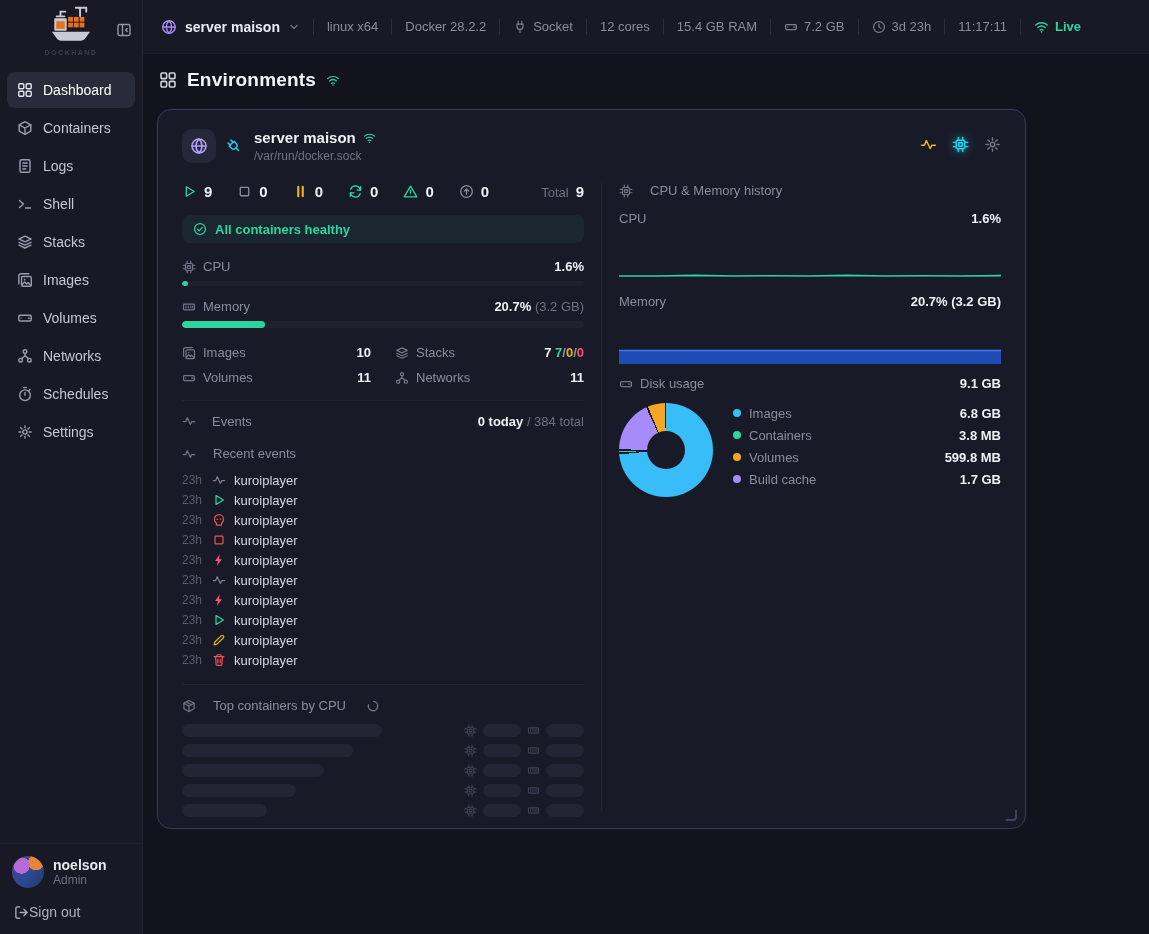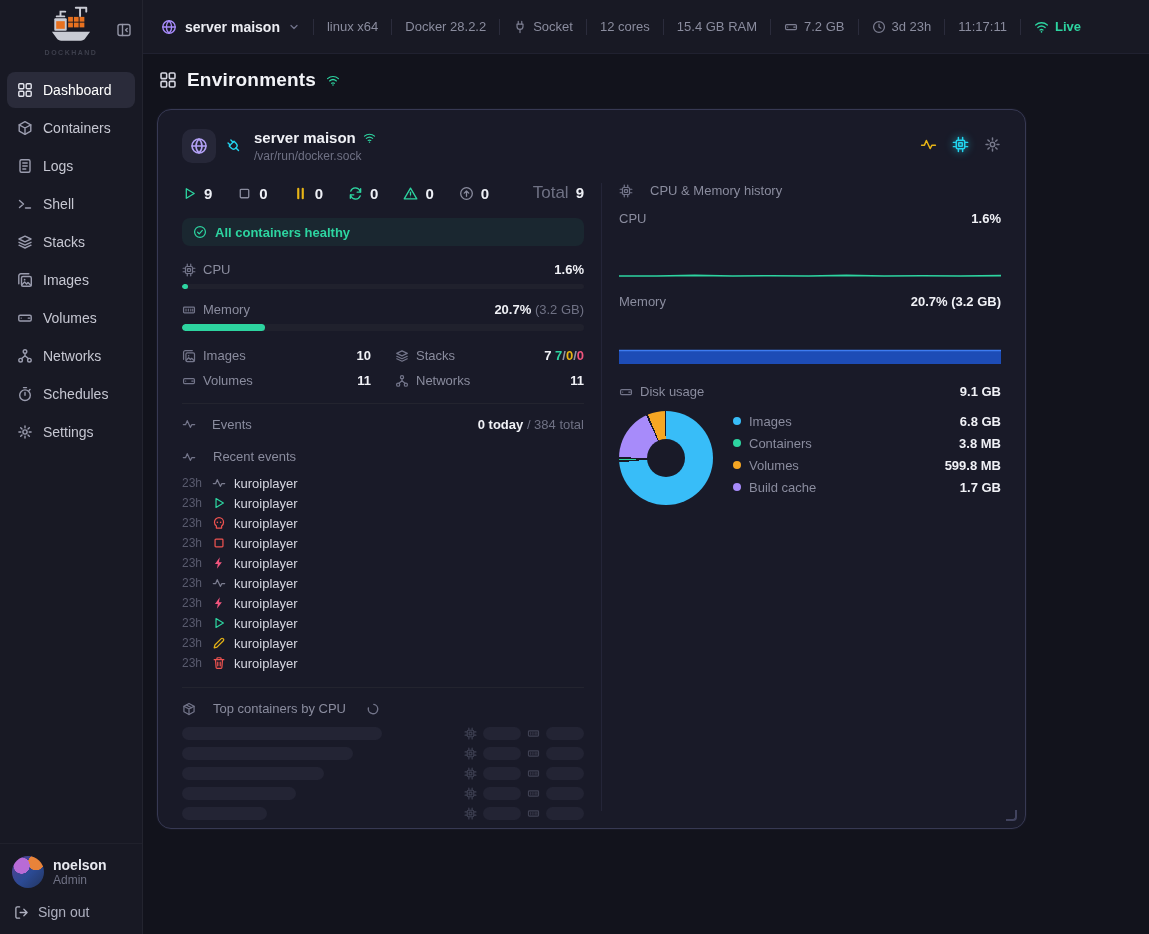--- a/index.html
+++ b/index.html
@@ -28,21 +28,21 @@
   .nav-item.active{background:#2a2b3a;color:#ffffff}
   .nav-item.active .icon{color:#e4e5ee}
   .user-area{margin-top:auto;padding:12px 12px 14px;border-top:1px solid #20212c}
   .user-row{display:flex;align-items:center;gap:9px}
   .avatar{width:32px;height:32px;border-radius:50%;flex:none;background:
     radial-gradient(circle at 30% 30%, #b86bd6 0 25%, transparent 26%),
     radial-gradient(circle at 75% 20%, #e8833a 0 22%, transparent 23%),
     linear-gradient(135deg,#5a3f8f 0%,#2b4a94 55%,#23355f 100%)}
   .user-name{font-size:14px;font-weight:700;color:#e8e9f0;line-height:1.15}
   .user-role{font-size:12px;color:var(--dim)}
-  .signout{display:flex;align-items:center;gap:9px;margin-top:16px;padding:0 2px;font-size:14px;color:#aeb0bf;cursor:pointer}
+  .signout{display:flex;align-items:center;margin-top:16px;padding:0 2px;font-size:14px;color:#aeb0bf;cursor:pointer}
   .signout .icon{width:15px;height:15px}
 
   
   .main{flex:1;display:flex;flex-direction:column;min-width:0}
   .topbar{height:54px;flex:none;background:var(--panel);border-bottom:1px solid #202130;display:flex;align-items:center;padding:0 18px;gap:13px;white-space:nowrap}
   .env-select{display:flex;align-items:center;gap:8px;cursor:pointer}
   .env-select .globe{width:16px;height:16px;color:var(--purple)}
   .env-select .name{font-size:14px;font-weight:700;color:#ecedf3}
   .env-select .chev{width:12px;height:12px;color:#70728a}
   .hdiv{width:1px;height:16px;background:#2b2c3c;flex:none}
@@ -78,21 +78,21 @@
   .col-left{width:402px;flex:none}
   .vdivider{width:1px;background:#242538;margin:0 17px;flex:none}
   .col-right{flex:1;min-width:0}
 
   
   .stats-row{display:flex;align-items:center;gap:25px}
   .stat{display:flex;align-items:center;gap:7px}
   .stat .icon{width:15px;height:15px}
   .stat-val{font-size:15px;font-weight:700;color:#eef0f6}
   .total-wrap{margin-left:auto;display:flex;align-items:baseline;gap:7px}
-  .total-label{font-size:17px;color:var(--dim)}
+  .total-label{font-size:13px;color:var(--dim)}
   .total-val{font-size:15px;font-weight:700}
   .health-banner{margin-top:15px;height:28px;border-radius:8px;background:rgba(45,212,160,.07);display:flex;align-items:center;gap:8px;padding:0 11px;color:var(--green);font-size:13px;font-weight:700}
   .health-banner .icon{width:14px;height:14px}
   .meter{margin-top:16px}
   .meter-row{display:flex;align-items:center;gap:7px}
   .meter-row .icon{width:14px;height:14px;color:#73758a}
   .meter-label{font-size:13px;color:var(--muted)}
   .meter-val{margin-left:auto;font-size:13px;font-weight:700;color:#f0f1f6}
   .meter-val .paren{font-weight:400;color:var(--dim)}
   .bar{margin-top:7px;height:5px;border-radius:3px;background:#20212d;overflow:hidden}
@@ -125,21 +125,21 @@
   .sk-bar{height:13px;border-radius:7px;background:var(--skel)}
   .sk-right{margin-left:auto;display:flex;align-items:center;gap:6px}
   .sk-icon{width:13px;height:13px;color:#3f4153}
   .sk-pill{width:38px;height:13px;border-radius:7px;background:var(--skel)}
 
   
   .hist-cpu-row,.hist-mem-row{display:flex;align-items:center;margin-top:13px}
   .hist-label{font-size:13px;color:var(--muted)}
   .hist-val{margin-left:auto;font-size:13px;font-weight:700;color:#f0f1f6}
   .spark{width:100%;height:52px;margin-top:3px;display:block}
-  .disk-head{margin-top:20px;display:flex;align-items:center;gap:7px}
+  .disk-head{margin-top:12px;display:flex;align-items:center;gap:7px}
   .disk-total{margin-left:auto;font-size:13px;font-weight:700;color:#f0f1f6}
   .disk-body{margin-top:12px;display:flex;gap:20px;align-items:flex-start}
   .donut{width:94px;height:94px;border-radius:50%;position:relative;flex:none}
   .donut::after{content:"";position:absolute;inset:28px;border-radius:50%;background:var(--card)}
   .legend{flex:1;display:flex;flex-direction:column;gap:6px;padding-top:2px}
   .lg-row{display:flex;align-items:center;gap:8px;height:16px}
   .lg-dot{width:8px;height:8px;border-radius:50%;flex:none}
   .lg-label{font-size:13px;color:var(--muted)}
   .lg-val{margin-left:auto;font-size:13px;font-weight:700;color:#f0f1f6}
   .resize-handle{position:absolute;right:8px;bottom:7px;width:11px;height:11px;border-right:2px solid #41435e;border-bottom:2px solid #41435e;border-bottom-right-radius:4px;cursor:nwse-resize}

